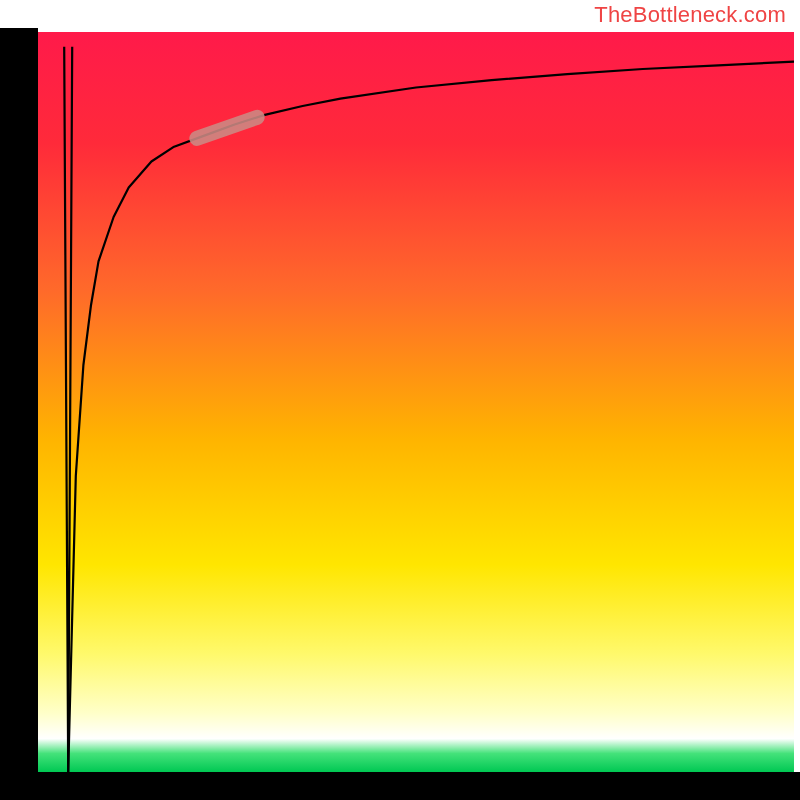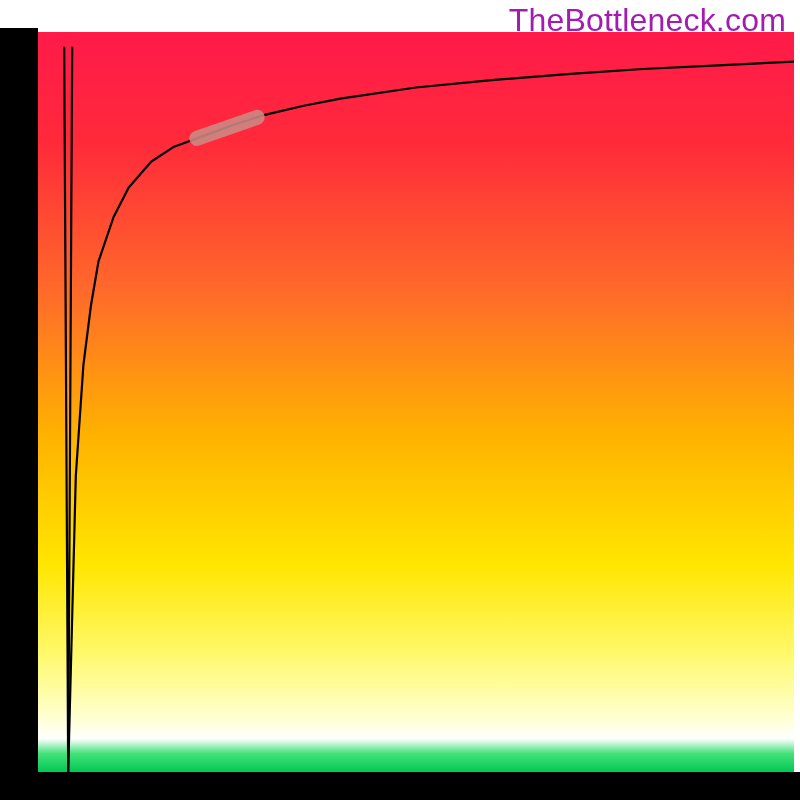--- a/index.html
+++ b/index.html
@@ -13,22 +13,22 @@
   }
   .stage {
     position: relative;
     width: 800px;
     height: 800px;
   }
   .watermark {
     position: absolute;
     top: 2px;
     right: 14px;
-    font-size: 32px;
-    color: #a21caf;
+    font-size: 22px;
+    color: #ef4444;
     font-weight: 400;
     letter-spacing: 0.2px;
     z-index: 10;
   }
   svg.chart {
     position: absolute;
     left: 0;
     top: 0;
     width: 800px;
     height: 800px;

